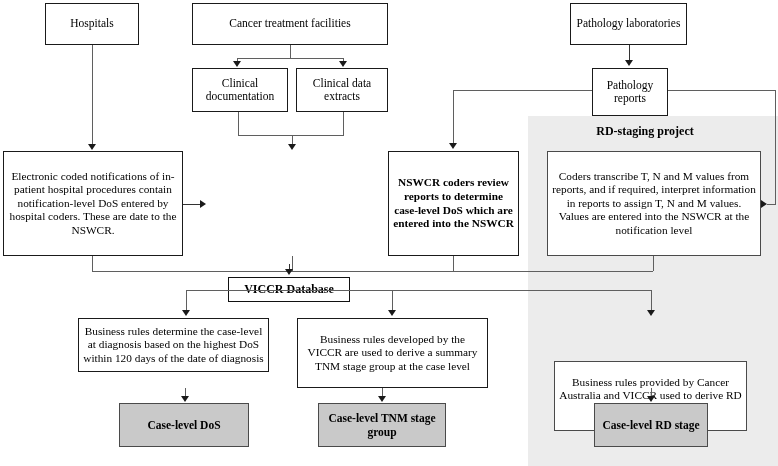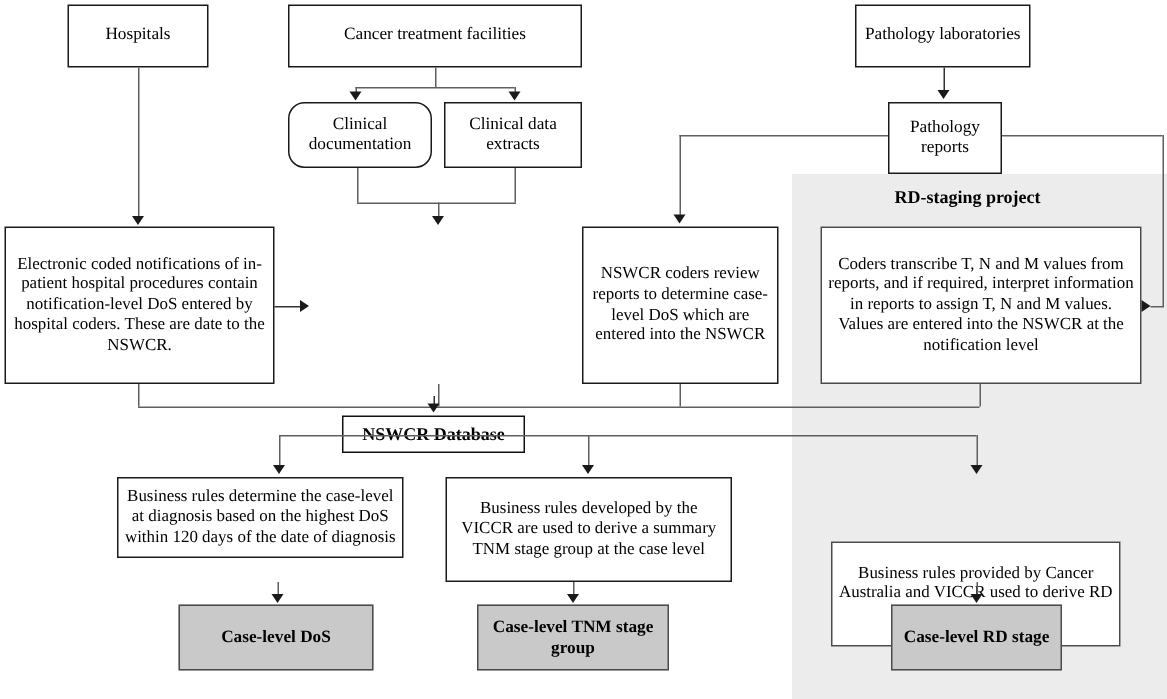--- a/index.html
+++ b/index.html
@@ -89,47 +89,47 @@
   </div>
 
   <div class="node" style="left:192px;top:3px;width:196px;height:42px;">
     <span class="txt">Cancer treatment facilities</span>
   </div>
 
   <div class="node" style="left:570px;top:3px;width:117px;height:42px;">
     <span class="txt">Pathology laboratories</span>
   </div>
 
-  <div class="node" style="left:192px;top:68px;width:96px;height:44px;border-radius:11px;">
+  <div class="node" style="left:192px;top:68px;width:96px;height:44px;">
     <span class="txt">Clinical documentation</span>
   </div>
 
   <div class="node" style="left:296px;top:68px;width:92px;height:44px;">
     <span class="txt">Clinical data extracts</span>
   </div>
 
   <div class="node" style="left:592px;top:68px;width:76px;height:48px;">
     <span class="txt">Pathology reports</span>
   </div>
 
   <div class="node para" style="left:3px;top:151px;width:180px;height:105px;">
     <span class="txt">Electronic coded notifications of in-patient hospital procedures contain notification-level DoS entered by hospital coders. These are date to the NSWCR.</span>
   </div>
 
 
-  <div class="node para" style="left:388px;top:151px;width:131px;height:105px;">
+  <div class="node para" style="left:388px;top:151px;width:131px;height:105px;font-weight:bold;">
     <span class="txt">NSWCR coders review reports to determine case-level DoS which are entered into the NSWCR</span>
   </div>
 
   <div class="node para heavy" style="left:547px;top:151px;width:214px;height:105px;">
     <span class="txt">Coders transcribe T, N and M values from reports, and if required, interpret information in reports to assign T, N and M values. Values are entered into the NSWCR at the notification level</span>
   </div>
 
   <div class="node db" style="left:228px;top:277px;width:122px;height:25px;">
-    <span class="txt">NSWCR Database</span>
+    <span class="txt">VICCR Database</span>
   </div>
 
   <div class="node para" style="left:78px;top:318px;width:191px;height:54px;">
     <span class="txt">Business rules determine the case-level at diagnosis based on the highest DoS within 120 days of the date of diagnosis</span>
   </div>
 
   <div class="node para" style="left:297px;top:318px;width:191px;height:70px;">
     <span class="txt">Business rules developed by the VICCR are used to derive a summary TNM stage group at the case level</span>
   </div>
 

